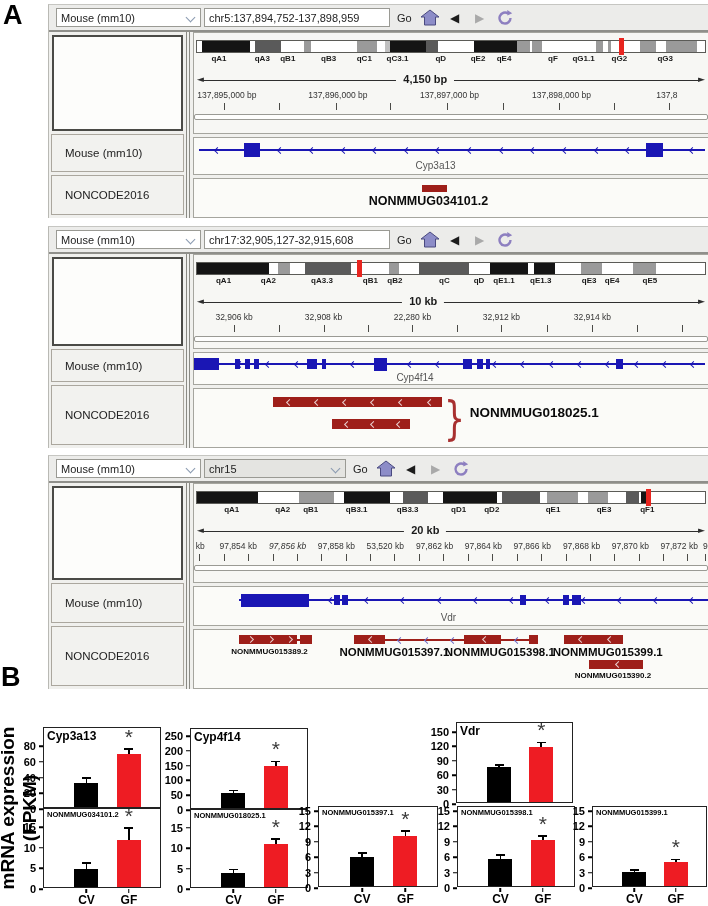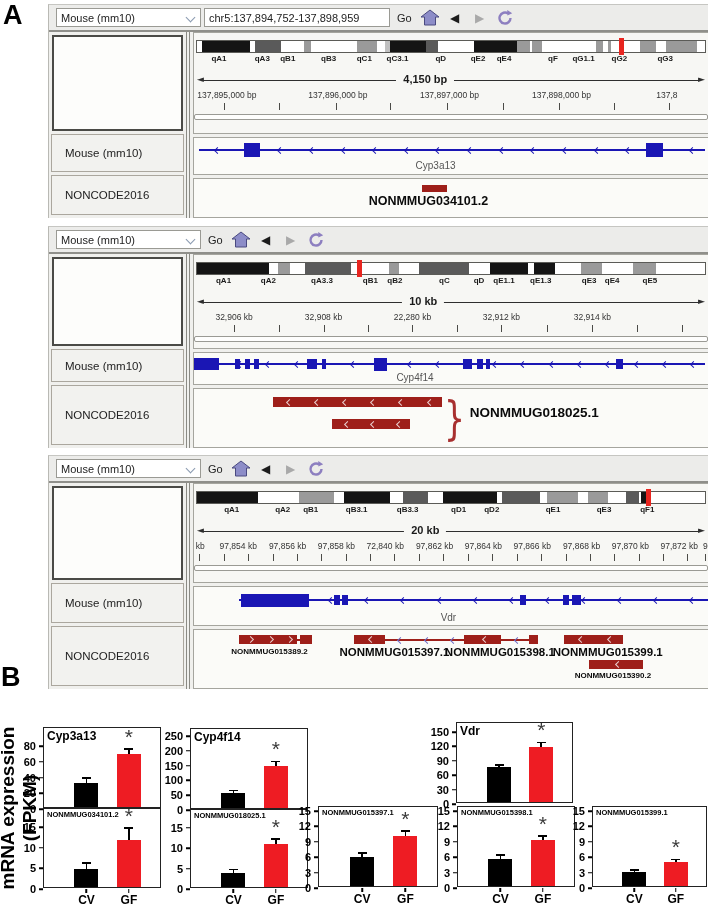--- a/index.html
+++ b/index.html
@@ -207,20 +207,21 @@
       </div>
     </div>
   </div>
 
   <div class="view" id="view1" style="top:226px;">
     <div class="tb">
       <div class="combo" style="width:145px;">
         <span>Mouse (mm10)</span>
         <span class="cv"></span>
       </div>
+      <input class="locus" value="chr17:32,905,127-32,915,608" style="">
       <button class="gobtn">Go</button>
       <span class="iconbtn">
           <svg width="20" height="17" viewBox="0 0 20 17">
             <path d="M10 1 L19 8 H15.5 V16 H4.5 V8 H1 Z" fill="#8d8dc8" stroke="#4a4a80" stroke-width="1"></path>
           </svg>
         </span>
       <span class="iconbtn arr-back">◀</span>
       <span class="iconbtn arr-fwd">▶</span>
       <span class="iconbtn">
           <svg width="18" height="18" viewBox="0 0 18 18">
@@ -348,20 +349,24 @@
       </div>
     </div>
   </div>
 
   <div class="view" id="view2" style="top:455px;">
     <div class="tb">
       <div class="combo" style="width:145px;">
         <span>Mouse (mm10)</span>
         <span class="cv"></span>
       </div>
+      <div class="combo gray" style="width:142px;">
+        <span>chr15</span>
+        <span class="cv"></span>
+      </div>
       <button class="gobtn">Go</button>
       <span class="iconbtn">
           <svg width="20" height="17" viewBox="0 0 20 17">
             <path d="M10 1 L19 8 H15.5 V16 H4.5 V8 H1 Z" fill="#8d8dc8" stroke="#4a4a80" stroke-width="1"></path>
           </svg>
         </span>
       <span class="iconbtn arr-back">◀</span>
       <span class="iconbtn arr-fwd">▶</span>
       <span class="iconbtn">
           <svg width="18" height="18" viewBox="0 0 18 18">
@@ -414,23 +419,23 @@
               <div class="bandlab" style="left: 80%;">qE3</div>
               <div class="bandlab" style="left: 88.5%;">qF1</div>
             </div>
           <div class="ruler">
               <div class="rline"></div>
               <div class="rarrow" style="left: 0.6%;">◄</div>
               <div class="rarrow" style="right: 0.6%;">►</div>
               <div class="rspan" style="left: 45%;">20 kb</div>
               <div class="rtick-lab" style="left: 1.2%;">kb</div>
               <div class="rtick-lab" style="left: 8.6%;">97,854 kb</div>
-              <div class="rtick-lab" style="left: 18.2%;">97,856 kb</div>
+              <div class="rtick-lab" style="left: 18.2%; font-style: italic;">97,856 kb</div>
               <div class="rtick-lab" style="left: 27.7%;">97,858 kb</div>
-              <div class="rtick-lab" style="left: 37.2%;">72,840 kb</div>
+              <div class="rtick-lab" style="left: 37.2%;">53,520 kb</div>
               <div class="rtick-lab" style="left: 46.8%;">97,862 kb</div>
               <div class="rtick-lab" style="left: 56.3%;">97,864 kb</div>
               <div class="rtick-lab" style="left: 65.8%;">97,866 kb</div>
               <div class="rtick-lab" style="left: 75.4%;">97,868 kb</div>
               <div class="rtick-lab" style="left: 84.9%;">97,870 kb</div>
               <div class="rtick-lab" style="left: 94.4%;">97,872 kb</div>
               <div class="rtick-lab" style="left: 99.5%;">9</div>
               <div class="rmark" style="left: 1%;"></div>
               <div class="rmark" style="left: 5.8%;"></div>
               <div class="rmark" style="left: 10.5%;"></div>

